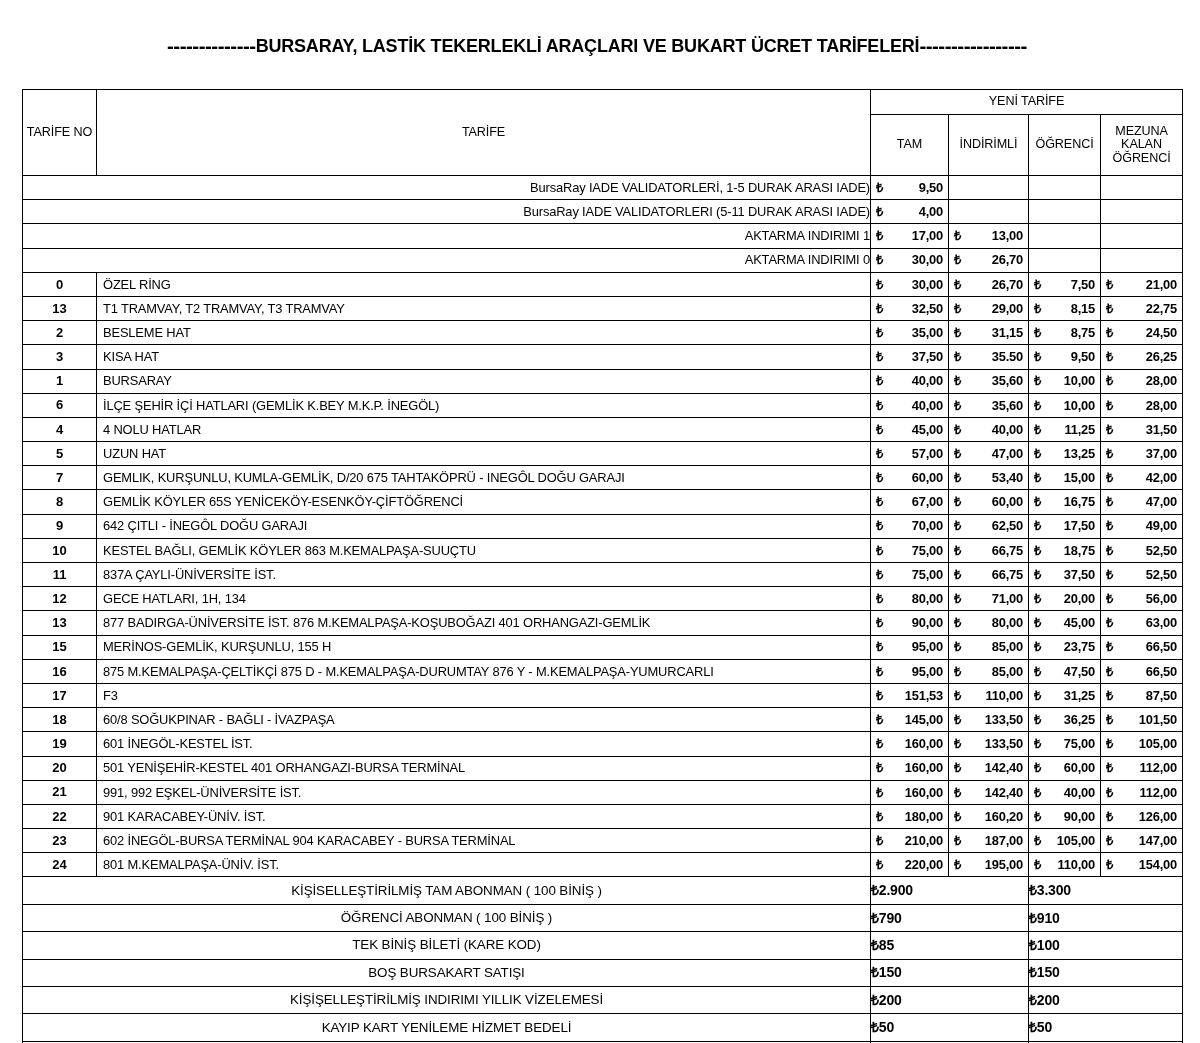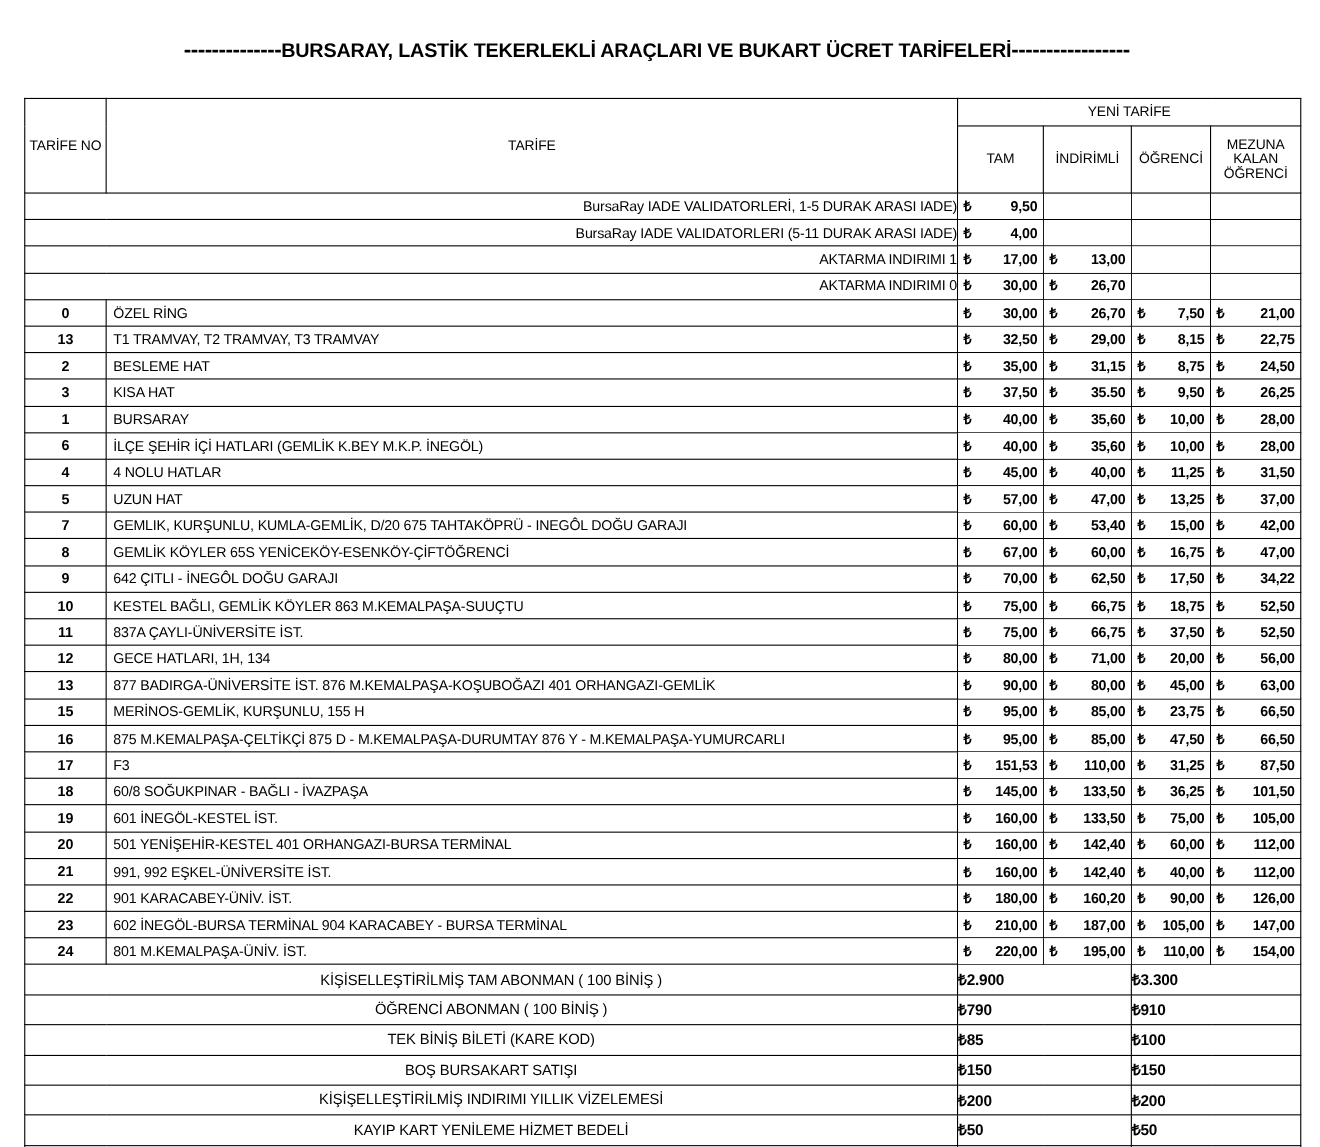--- a/index.html
+++ b/index.html
@@ -527,21 +527,21 @@
           </td>
           <td class="price">
             <div class="pw">
               <span class="cur">₺</span>
               <span class="amt">17,50</span>
             </div>
           </td>
           <td class="price">
             <div class="pw">
               <span class="cur">₺</span>
-              <span class="amt">34,22</span>
+              <span class="amt">49,00</span>
             </div>
           </td>
         </tr>
         <tr class="datarow">
           <td class="no">10</td>
           <td class="desc"><span>KESTEL BAĞLI, </span><b>GEMLİK KÖYLER 863 </b><span>M.KEMALPAŞA-SUUÇTU</span></td>
           <td class="price">
             <div class="pw">
               <span class="cur">₺</span>
               <span class="amt">75,00</span>

